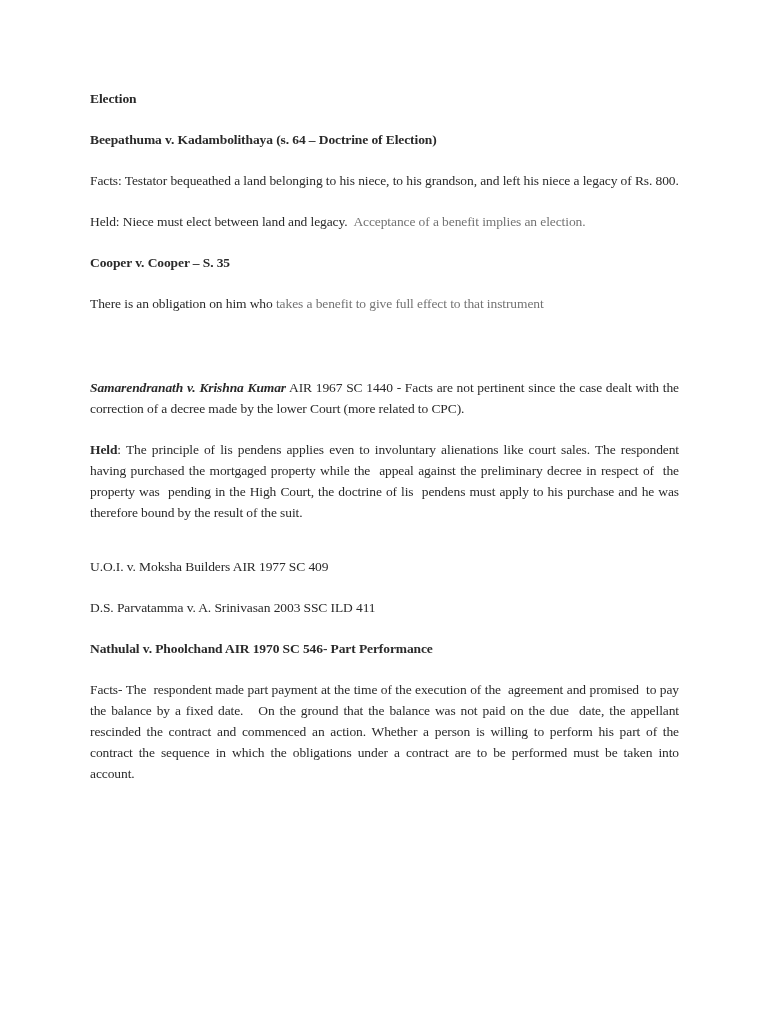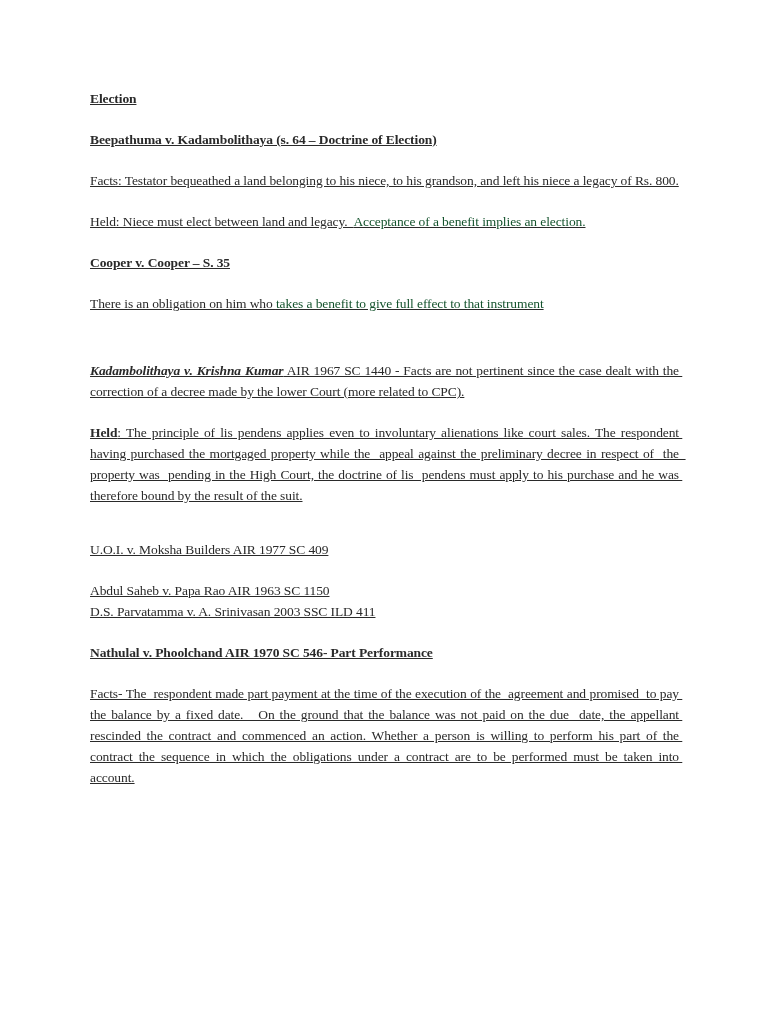--- a/index.html
+++ b/index.html
@@ -18,36 +18,35 @@
     padding: 88px 89px 0 90px;
     font-family: "Liberation Serif", "DejaVu Serif", serif;
     font-size: 13.5px;
     line-height: 21px;
     color: #2a2a2a;
     letter-spacing: -0.1px;
   }
   .block {
     margin: 0 0 20px 0;
     white-space: pre-wrap;
-    text-decoration: underline;
   }
   .heading {
     font-weight: bold;
   }
   .justified {
     text-align: justify;
   }
   .mb-extra {
-    margin-bottom: 46px;
+    margin-bottom: 63px;
   }
   .mb-wide {
     margin-bottom: 33px;
   }
   .red-run {
-    color: #14532d;
+    color: #737373;
   }
   .bold-run {
     font-weight: bold;
   }
   .bolditalic-run {
     font-weight: bold;
     font-style: italic;
   }
   .cite-line {
     display: block;
@@ -64,25 +63,25 @@
 
   <p class="block justified">Facts: Testator bequeathed a land belonging to his niece, to his grandson, and left his niece a legacy of Rs. 800.</p>
 
   <p class="block"><span>Held: Niece must elect between land and legacy.  </span><span class="red-run">Acceptance of a benefit implies an election.</span></p>
 
   <p class="block heading">Cooper v. Cooper – S. 35</p>
 
   <p class="block mb-extra"><span>There is an obligation on him who </span><span class="red-run">takes a benefit to give full effect to that instrument</span></p>
 
 
-  <p class="block justified"><span class="bolditalic-run">Kadambolithaya v. Krishna Kumar</span><span> AIR 1967 SC 1440 - Facts are not pertinent since the case dealt with the correction of a decree made by the lower Court (more related to CPC).</span></p>
+  <p class="block justified"><span class="bolditalic-run">Samarendranath v. Krishna Kumar</span><span> AIR 1967 SC 1440 - Facts are not pertinent since the case dealt with the correction of a decree made by the lower Court (more related to CPC).</span></p>
 
   <p class="block justified mb-wide"><span class="bold-run">Held</span><span>: The principle of lis pendens applies even to involuntary alienations like court sales. The respondent having purchased the mortgaged property while the  appeal against the preliminary decree in respect of  the  property was  pending in the High Court, the doctrine of lis  pendens must apply to his purchase and he was therefore bound by the result of the suit.</span></p>
 
   <p class="block"><span class="cite-line">U.O.I. v. Moksha Builders AIR 1977 SC 409</span></p>
 
-  <p class="block"><span class="cite-line">Abdul Saheb v. Papa Rao AIR 1963 SC 1150</span><span class="cite-line">D.S. Parvatamma v. A. Srinivasan 2003 SSC ILD 411</span></p>
+  <p class="block"><span class="cite-line">D.S. Parvatamma v. A. Srinivasan 2003 SSC ILD 411</span></p>
 
   <p class="block heading">Nathulal v. Phoolchand AIR 1970 SC 546- Part Performance</p>
 
   <p class="block justified">Facts- The  respondent made part payment at the time of the execution of the  agreement and promised  to pay the balance by a fixed date.   On the ground that the balance was not paid on the due  date, the appellant rescinded the contract and commenced an action. Whether a person is willing to perform his part of the contract the sequence in which the obligations under a contract are to be performed must be taken into account.</p>
 
 </div>
 
 </body></html>

